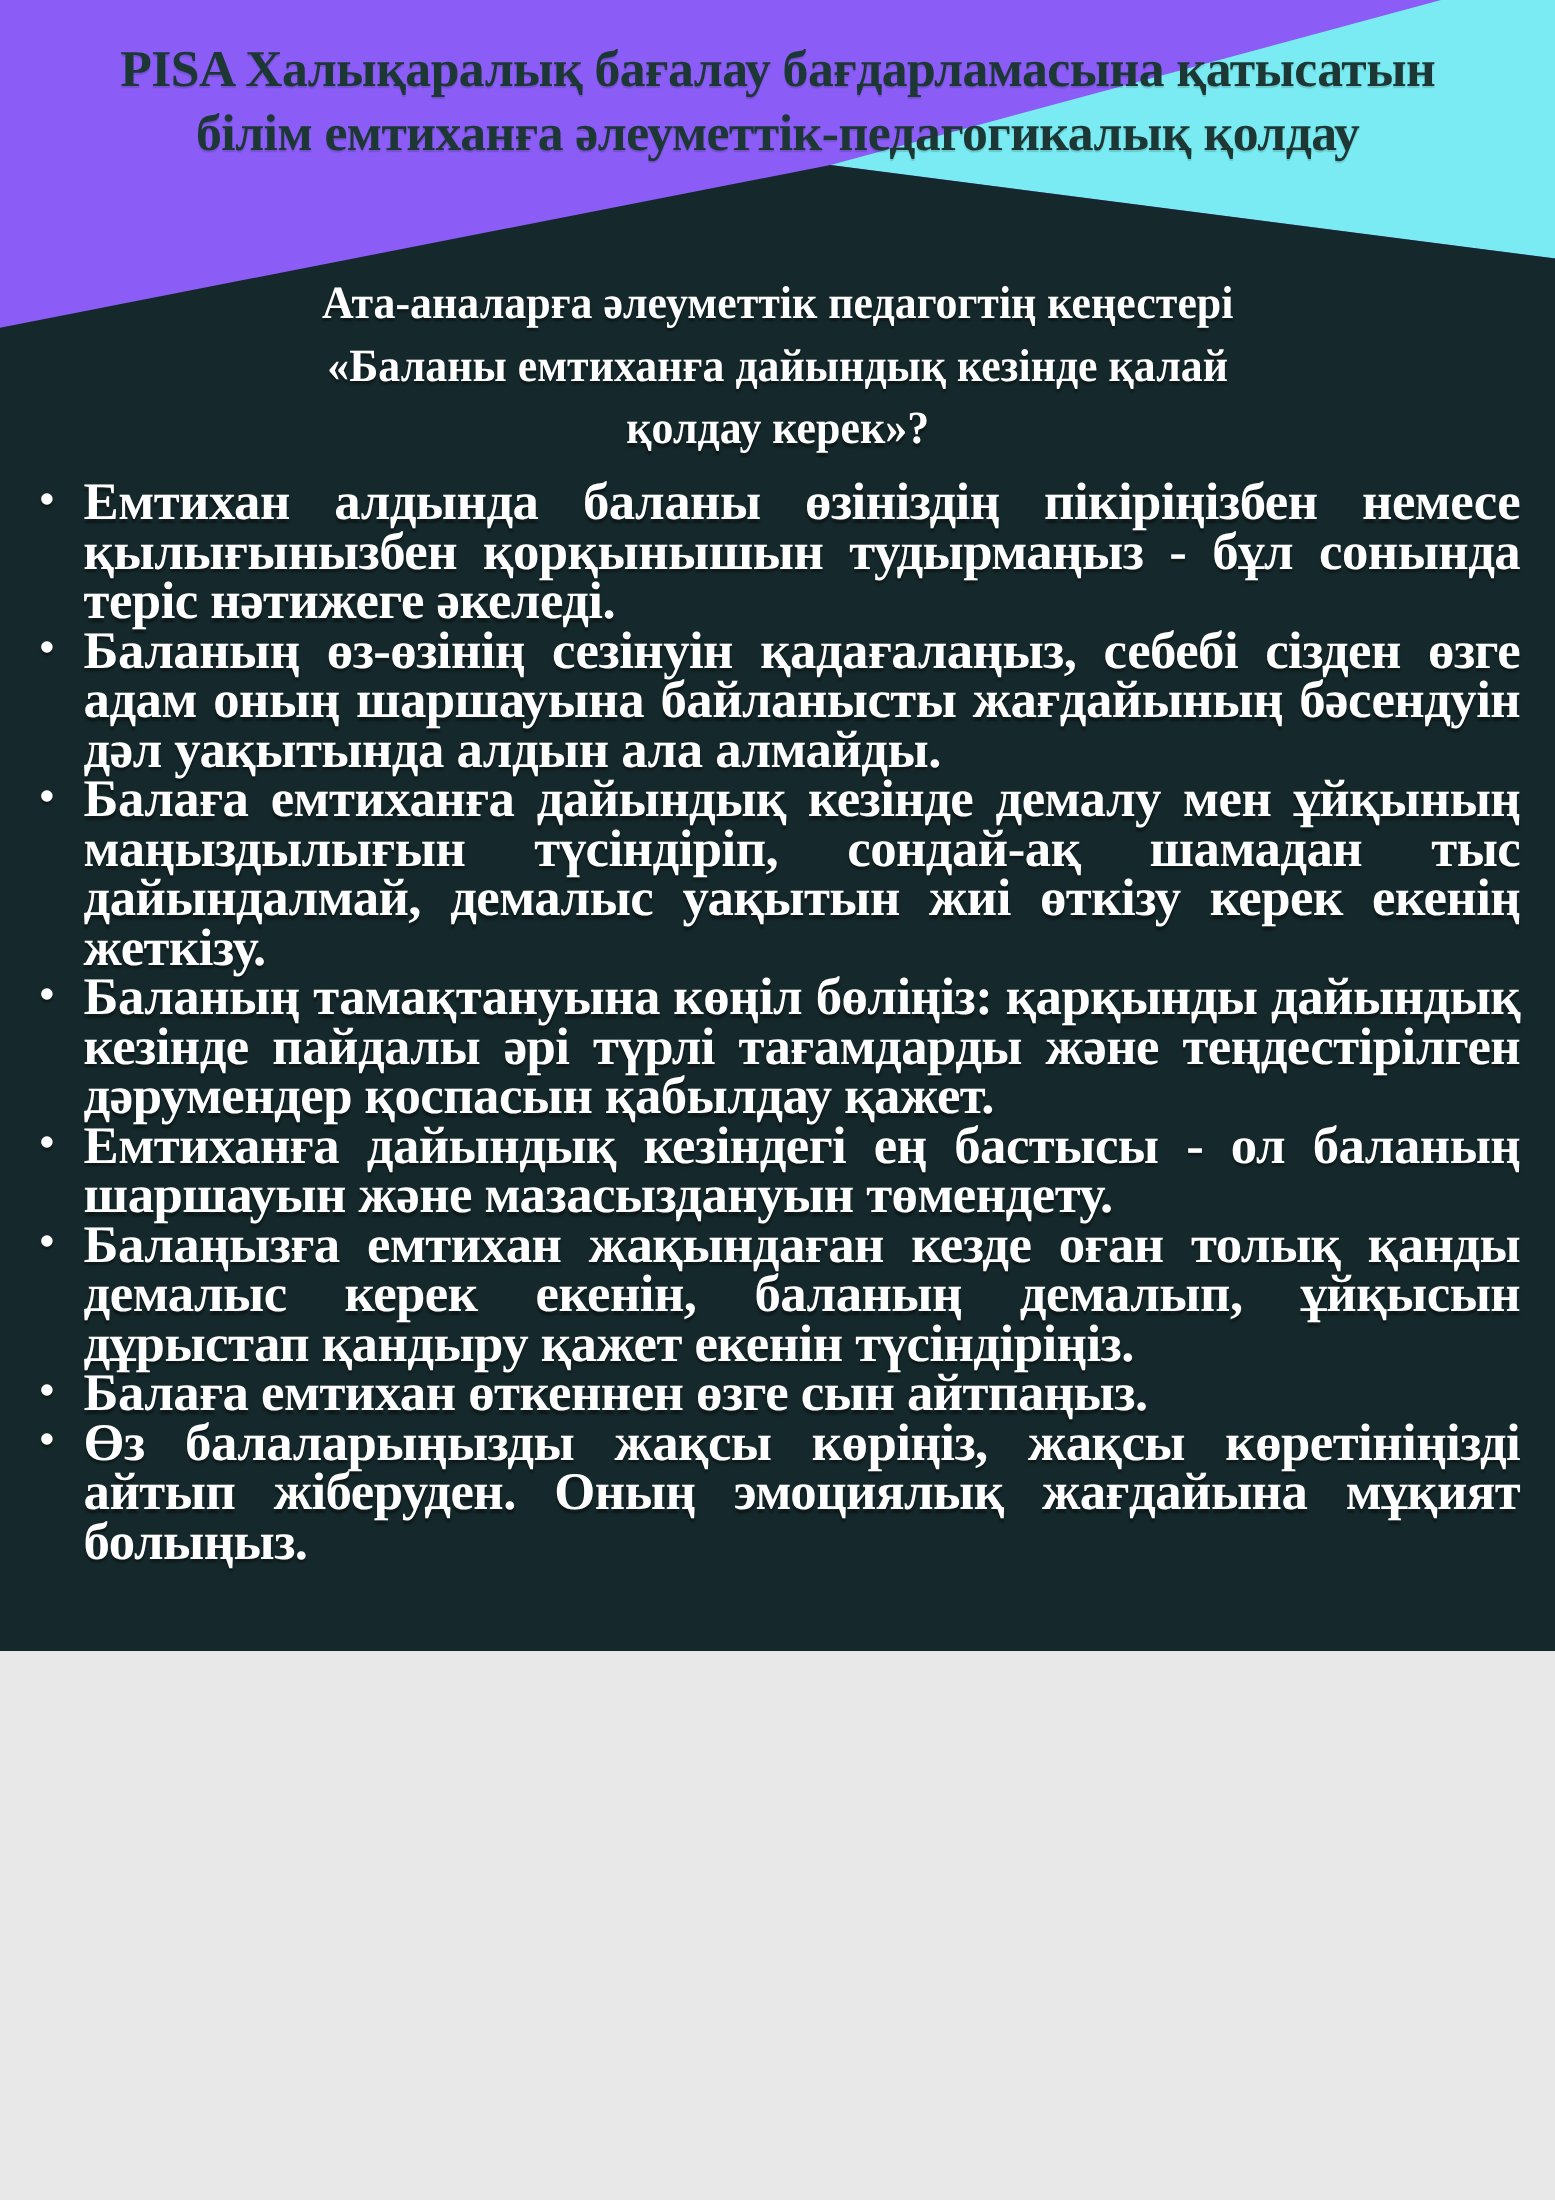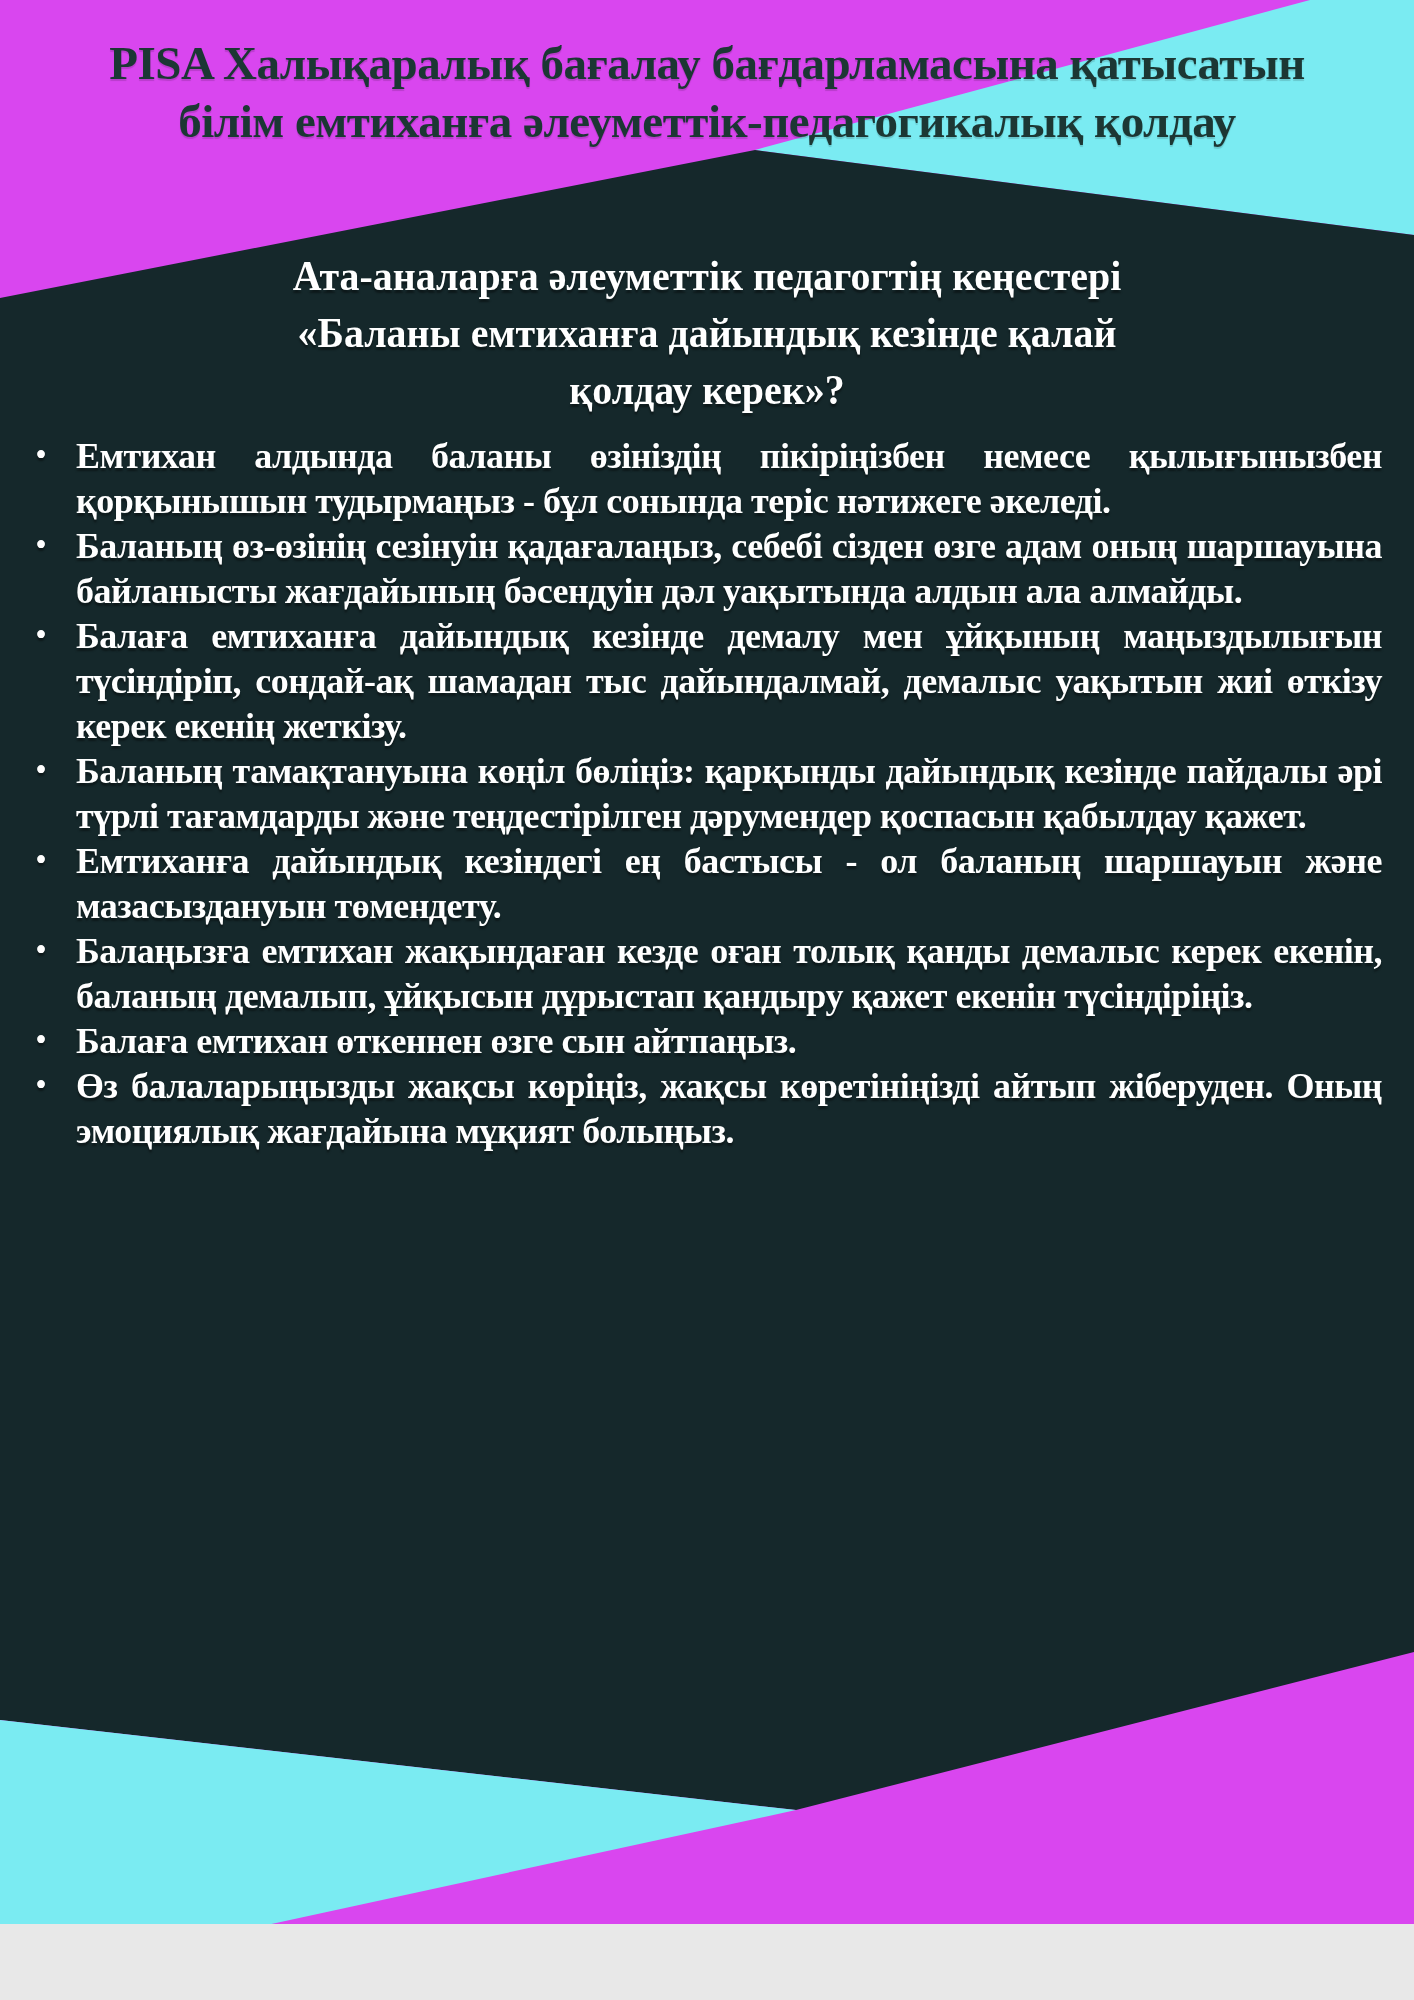--- a/index.html
+++ b/index.html
@@ -3,22 +3,22 @@
 <meta charset="utf-8">
 <style>
   html, body {
     margin: 0;
     padding: 0;
     background: #e8e8e8;
   }
   .page {
     position: relative;
     width: 1414px;
-    height: 1924px;
-    background: #d946ef;
+    height: 1501px;
+    background: #8b5cf6;
     overflow: hidden;
     font-family: "Liberation Serif", "DejaVu Serif", serif;
   }
   .bg-svg {
     position: absolute;
     left: 0;
     top: 0;
     width: 1414px;
     height: 2000px;
     display: block;
@@ -59,21 +59,21 @@
   .bullets {
     position: absolute;
     top: 434px;
     left: 30px;
     width: 1352px;
     margin: 0;
     padding: 0;
     list-style: none;
     color: #FFFFFF;
     font-weight: bold;
-    font-size: 36px;
+    font-size: 48px;
     line-height: 45px;
     letter-spacing: -0.5px;
     text-shadow: 0 3px 2px rgba(0,0,0,0.4);
   }
   .bullets li {
     position: relative;
     margin: 0;
     padding: 0 0 0 46px;
     text-align: justify;
   }

